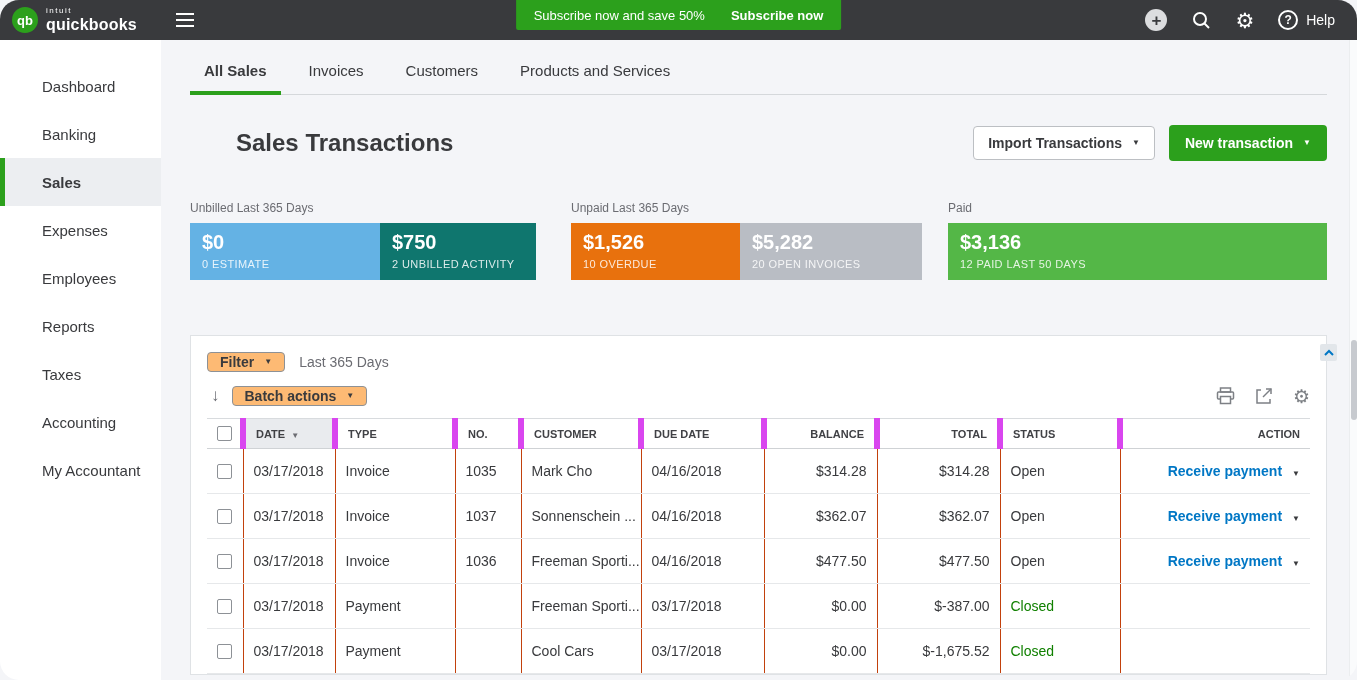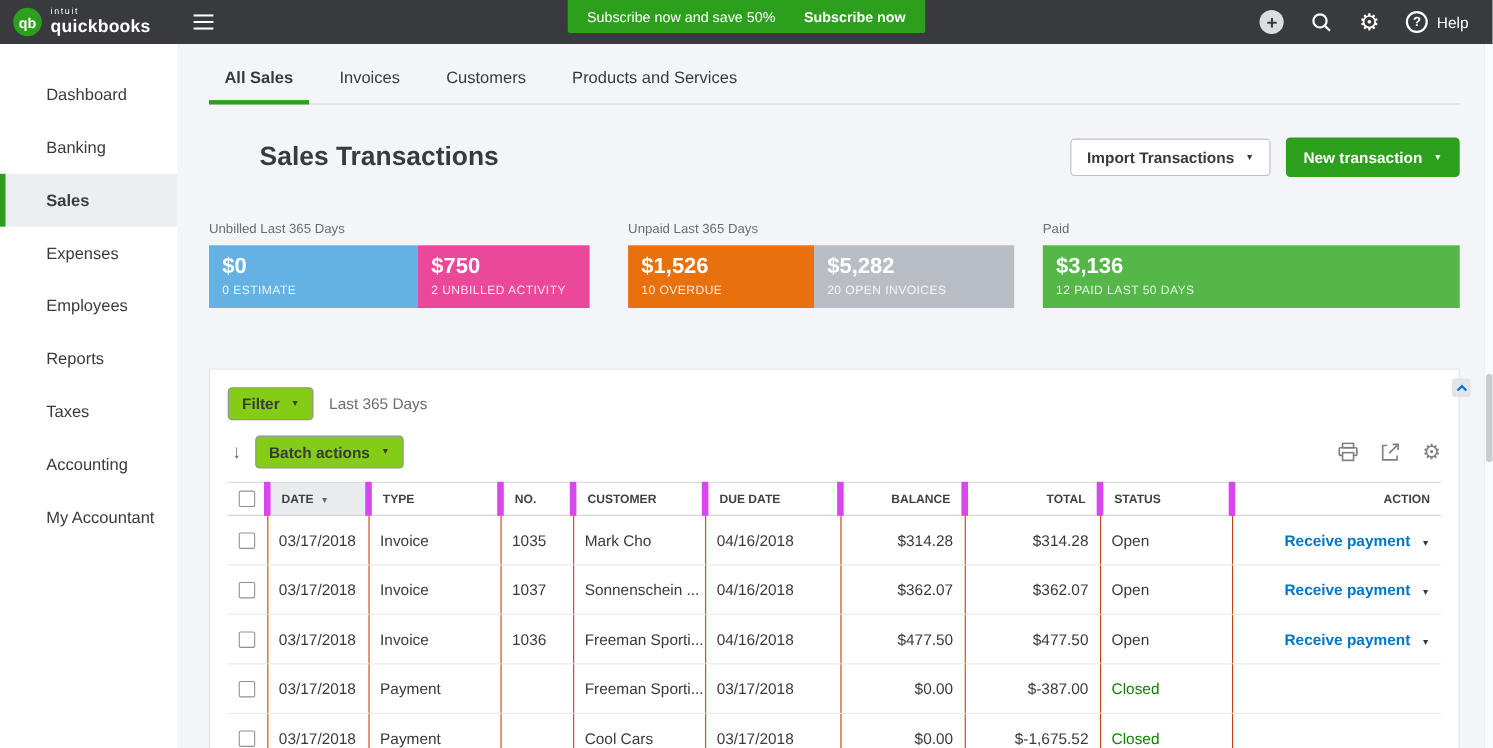--- a/index.html
+++ b/index.html
@@ -1,17 +1,17 @@
 <!DOCTYPE html>
 <html><head>
 <meta charset="utf-8">
 <style>
   * { margin:0; padding:0; box-sizing:border-box; }
   body { font-family:"Liberation Sans", sans-serif; background:#f4f5f8; }
-  .app { position:relative; width:1357px; height:680px; overflow:hidden; background:#f4f5f8; }
+  .app { position:relative; width:1357px; height:680px; overflow:hidden; background:#f4f5f8;border-radius:19px; }
 
   
   .header { position:absolute; top:0; left:0; right:0; height:40px; background:#393a3d; display:flex; align-items:center; color:#fff; z-index:20; }
   .brand { display:flex; align-items:center; gap:8px; padding-left:12px; }
   .qb-circle { width:26px; height:26px; border-radius:50%; background:#2ca01c; color:#fff; font-weight:bold; font-size:13px; display:flex; align-items:center; justify-content:center; }
   .brand-text { line-height:1; }
   .brand-intuit { font-size:8px; letter-spacing:1.5px; display:block; margin-bottom:2px; }
   .brand-name { font-size:16px; font-weight:bold; display:block; letter-spacing:.2px; }
   .hamburger { margin-left:38px; cursor:pointer; display:flex; align-items:center; }
   .banner { position:absolute; left:50%; transform:translateX(-50%); top:0; height:30px; background:#2ca01c; display:flex; align-items:center; gap:26px; padding:0 18px; border-radius:0 0 2px 2px; font-size:13px; }
@@ -50,29 +50,29 @@
   .mgroup { display:flex; flex-direction:column; }
   .mgroup-1 { width:373px; margin-right:8px; }
   .mgroup-2 { width:351px; margin-right:26px; }
   .mgroup-3 { flex:1; }
   .mlabel { font-size:12px; color:#6b6c72; margin-bottom:8px; }
   .mtiles { display:flex; }
   .tile { height:57px; padding:8px 12px; color:#fff; display:flex; flex-direction:column; cursor:pointer; }
   .tile-amount { font-size:20px; font-weight:bold; }
   .tile-caption { font-size:11px; margin-top:4px; color:rgba(255,255,255,.85); letter-spacing:.4px; }
   .tile-estimate { background:#64b2e4; width:190px; }
-  .tile-unbilled { background:#ec4899; width:156px; }
+  .tile-unbilled { background:#0f766e; width:156px; }
   .tile-overdue { background:#e8710d; width:169px; }
   .tile-open    { background:#b9bdc4; width:182px; }
   .tile-paid    { background:#54b747; width:100%; }
 
   
   .card { margin-top:55px; background:#fff; border:1px solid #dfe2e5; padding:16px 16px 0; position:relative; }
   .filter-row { display:flex; align-items:center; }
-  .btn-small { height:30px; padding:0 12px; background:#84cc16; border:1px solid #8d9196; border-radius:4px; color:#393a3d; }
+  .btn-small { height:20px; padding:0 12px; background:#fdba74; border:1px solid #8d9196; border-radius:4px; color:#393a3d; }
   .filter-range { margin-left:14px; font-size:14px; color:#6b6c72; }
   .batch-row { display:flex; align-items:center; margin-top:14px; }
   .move-down { font-size:17px; color:#6b6c72; margin:0 12px 0 4px; cursor:pointer; }
   .table-icons { margin-left:auto; display:flex; gap:20px; align-items:center; color:#7d8085; }
   .table-icons .hdr-icon { color:#7d8085; }
   .gear-gray { font-size:19px; color:#7d8085; line-height:1; cursor:pointer; }
 
   table { width:100%; border-collapse:collapse; table-layout:fixed; margin-top:12px; }
   th { height:30px; font-size:11px; font-weight:bold; color:#404145; text-align:left; padding:0 10px; border-top:1px solid #d8dbde; border-bottom:1px solid #cfd2d5; border-right:6px solid #d946ef; cursor:pointer; white-space:nowrap; overflow:hidden; }
   th:last-child { border-right:none; }

